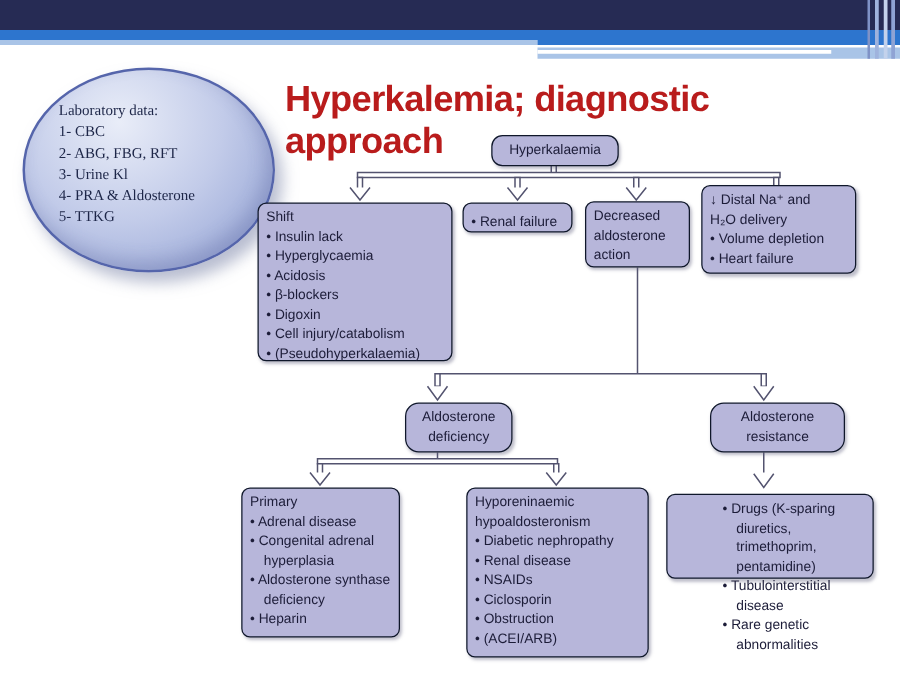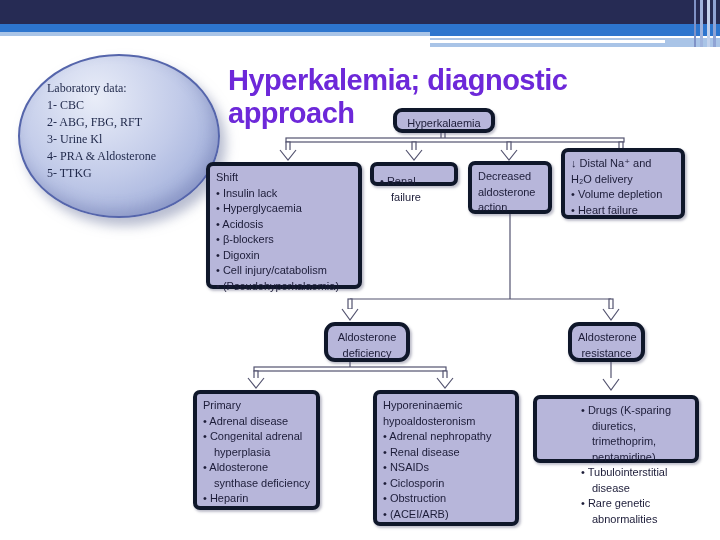--- a/index.html
+++ b/index.html
@@ -14,42 +14,42 @@
   .hdr-rb-gap{left:430px;top:36px;width:290px;height:2px;background:#ffffff;}
   .hdr-rb-light{left:430px;top:38px;width:290px;height:9px;background:#a9c4e7;}
   .hdr-rb-stripe{left:430px;top:40px;width:235px;height:3px;background:#ffffff;}
   .vstripe{position:absolute;top:0;height:47px;}
   .vs1{left:694px;width:2px;background:#7f92c6;}
   .vs2{left:700px;width:3px;background:#9fb3dd;}
   .vs3{left:707px;width:3px;background:#c3d2ec;}
   .vs4{left:713px;width:3px;background:#8fa3d4;}
   
   .title{position:absolute;left:228px;top:64px;width:470px;
-         font-size:29px;font-weight:600;letter-spacing:-0.5px;color:#6d28d9;}
+         font-size:29px;font-weight:600;letter-spacing:-0.5px;color:#b91c1c;}
   
   .oval{position:absolute;left:18px;top:54px;width:198px;height:160px;border-radius:50%;
         background:radial-gradient(ellipse at 38% 26%, #e9edf8 0%, #c2cbe9 48%, #8b9cd1 100%);
         border:2px solid #5565ab;
         box-shadow:6px 8px 12px rgba(125,135,170,.55), inset -5px -7px 14px rgba(70,80,140,.25);}
   .oval-text{position:absolute;left:27px;top:24px;width:160px;
              font-family:"Liberation Serif","DejaVu Serif",serif;
              font-size:12px;line-height:17px;color:#1d2648;}
   
-  .fbox{position:absolute;box-sizing:border-box;background:#b7b6da;border:4px solid #0f172a;
+  .fbox{position:absolute;box-sizing:border-box;background:#b7b6da;border:1px solid #0f172a;
         border-radius:7px;padding:4px 6px;font-size:11px;line-height:15.5px;color:#1c1c38;
         box-shadow:1.5px 2px 2.5px rgba(95,95,125,.4);}
   .center{text-align:center;}
   .line.b{padding-left:11px;text-indent:-11px;}
   .bx-hyper  {left:393px;top:108px;width:102px;height:25px;border-radius:9px;padding-top:4px;}
   .bx-shift  {left:206px;top:162px;width:156px;height:127px;}
   .bx-renal  {left:370px;top:162px;width:88px; height:24px;padding-top:8px;}
   .bx-daa    {left:468px;top:161px;width:84px; height:53px;}
   .bx-distal {left:561px;top:148px;width:124px;height:71px;}
   .bx-aldef  {left:324px;top:322px;width:86px; height:40px;border-radius:11px;padding-top:4px;}
-  .bx-aldres {left:568px;top:322px;width:77px; height:40px;border-radius:11px;padding-top:4px;}
+  .bx-aldres {left:568px;top:322px;width:108px; height:40px;border-radius:11px;padding-top:4px;}
   .bx-primary{left:193px;top:390px;width:127px;height:120px;}
   .bx-hypo   {left:373px;top:390px;width:146px;height:136px;}
   .bx-drugs  {left:533px;top:395px;width:166px;height:68px;padding-left:44px;}
   .connectors{position:absolute;left:0;top:0;pointer-events:none;}
 </style>
 </head>
 <body>
 
 <div class="slide">
 
@@ -144,21 +144,21 @@
     </div>
   <div class="fbox bx-primary">
       <div class="line">Primary</div>
       <div class="line b">• Adrenal disease</div>
       <div class="line b">• Congenital adrenal hyperplasia</div>
       <div class="line b">• Aldosterone synthase deficiency</div>
       <div class="line b">• Heparin</div>
     </div>
   <div class="fbox bx-hypo">
       <div class="line">Hyporeninaemic hypoaldosteronism</div>
-      <div class="line b">• Adrenal nephropathy</div>
+      <div class="line b">• Diabetic nephropathy</div>
       <div class="line b">• Renal disease</div>
       <div class="line b">• NSAIDs</div>
       <div class="line b">• Ciclosporin</div>
       <div class="line b">• Obstruction</div>
       <div class="line b">• (ACEI/ARB)</div>
     </div>
   <div class="fbox bx-drugs">
       <div class="line b">• Drugs (K-sparing diuretics, trimethoprim, pentamidine)</div>
       <div class="line b">• Tubulointerstitial disease</div>
       <div class="line b">• Rare genetic abnormalities</div>

